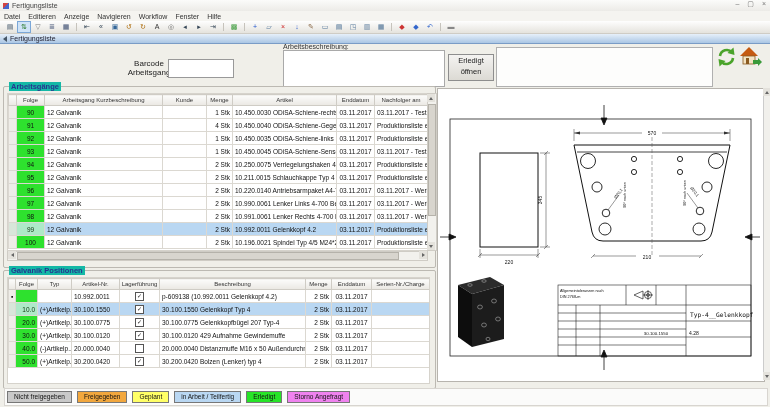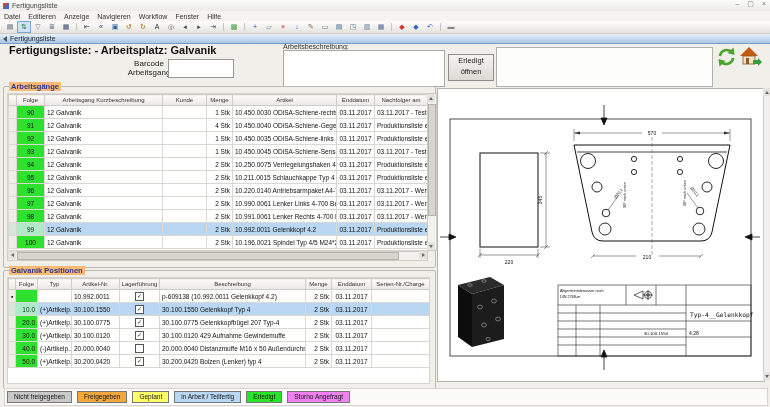--- a/index.html
+++ b/index.html
@@ -30,21 +30,21 @@
   .notes-box{position:absolute;left:496px;top:47px;width:215px;height:38px;background:#fdfdfc;border:1px solid #b0b0b0;}
   .btn{background:linear-gradient(#f4f3f1,#dcdad4);border:1px solid #8e8e8e;text-align:center;color:#222;}
   .zeit{position:absolute;left:8px;top:61px;width:88px;height:15px;font-size:8px;line-height:15px;}
   .barcode-label{position:absolute;left:118px;top:59px;width:62px;font-size:8px;line-height:9px;
                  text-align:center;white-space:pre-line;color:#222;}
   .barcode-input{position:absolute;left:168px;top:59px;width:60px;height:15px;border:1px solid #999;background:#fff;font-size:8px;}
   .zeichnung{position:absolute;left:448px;top:54px;width:44px;height:25px;font-size:7.5px;line-height:11px;white-space:pre-line;}
   .topicon{position:absolute;cursor:pointer;}
   
   .gbox{position:absolute;border:1px solid #bcb9b2;border-radius:2px;}
-  .glabel{position:absolute;font-size:7.5px;font-weight:bold;color:#26348f;background:#fdba74;padding:0 2px;}
+  .glabel{position:absolute;font-size:7.5px;font-weight:bold;color:#26348f;background:#14b8a6;padding:0 2px;}
   .tblwrap{position:absolute;background:#fff;border:1px solid #d6d3cc;overflow:hidden;}
   table.grid{border-collapse:collapse;table-layout:fixed;width:100%;}
   table.grid th{background:linear-gradient(#fcfcfb,#eae8e3);border:1px solid #cfccc5;font-weight:normal;
         font-size:6px;color:#333;height:10px;overflow:hidden;white-space:nowrap;padding:0 1px;}
   table.grid td{border:1px solid #dbd8d1;font-size:6.5px;height:12px;padding:0 2px;overflow:hidden;
         white-space:nowrap;color:#111;}
   td.c-sel{background:#efede8;}
   td.c-folge{background:#2ee12e;text-align:center;color:#103810;}
   tr.sel td{background:#b9d7f2;}
   tr.sel td.c-folge{background:#aee9c8;color:#103810;}
@@ -135,21 +135,20 @@
       <div class="tbtn" style="color: rgb(51, 102, 204);">↶</div>
       <div class="tsep"></div>
       <div class="tbtn" style="color: rgb(136, 136, 136);">▬</div>
     </div>
 
   <div class="tabbar">
     <span class="tabicon"></span>
     <span>Fertigungsliste</span>
   </div>
 
-  <div class="pagetitle">Fertigungsliste:  - Arbeitsplatz: Galvanik</div>
   <div class="ab-label">Arbeitsbeschreibung:</div>
   <div class="ab-box"></div>
   <div class="notes-box"></div>
   <div class="barcode-label">Barcode
 Arbeitsgang</div>
   <input class="barcode-input" style="">
   <div class="btn zeichnung">Erledigt
 öffnen</div>
 
   <svg class="topicon" style="left:716px;top:47px;" width="21" height="20" viewBox="0 0 21 20">

